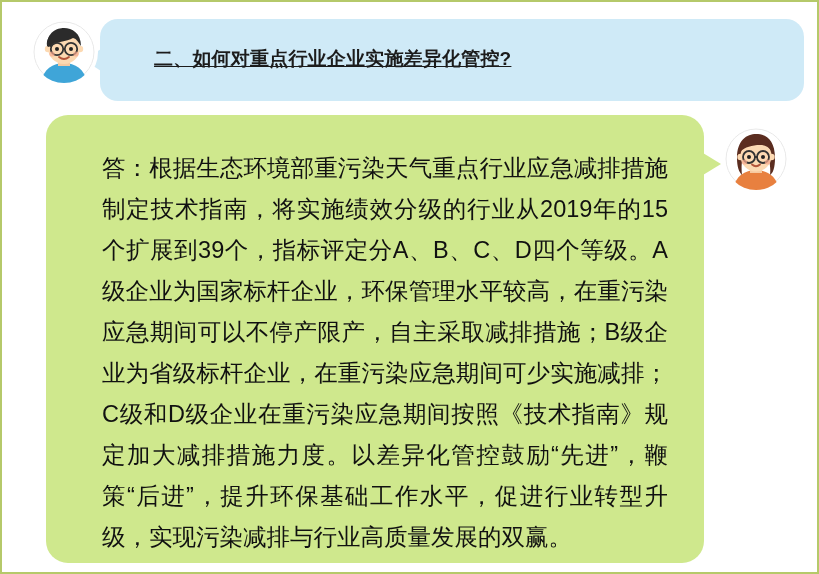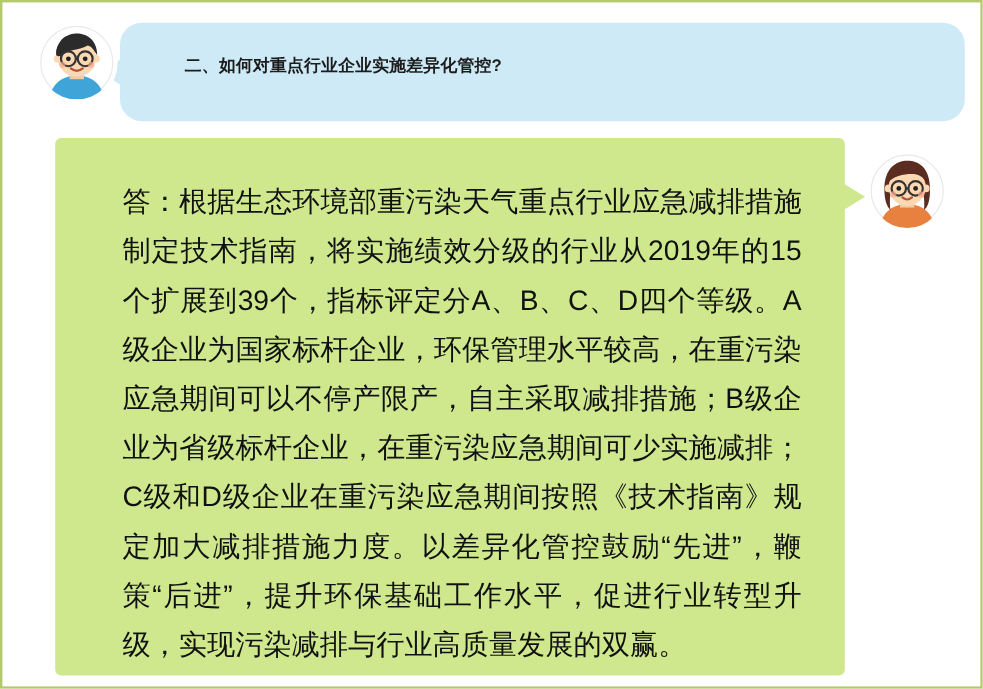--- a/index.html
+++ b/index.html
@@ -49,43 +49,44 @@
     width: 0;
     height: 0;
     border-top: 11px solid transparent;
     border-bottom: 11px solid transparent;
     border-right: 17px solid #cfeaf7;
   }
   .q-text {
     position: absolute;
     left: 54px;
     top: 27px;
-    font-size: 14px;
+    font-size: 19px;
     font-weight: bold;
     color: #1c1c1c;
     letter-spacing: 0.2px;
     white-space: nowrap;
+    text-decoration: underline;
   }
 
   
   .answer-row {
     position: absolute;
     left: 0;
     top: 108px;
     width: 819px;
     height: 460px;
   }
   .a-bubble {
     position: absolute;
     left: 44px;
     top: 5px;
     width: 658px;
     height: 448px;
     background: #cfe88d;
-    border-radius: 5px;
+    border-radius: 22px;
     box-sizing: border-box;
   }
   .a-bubble:after {
     content: "";
     position: absolute;
     right: -17px;
     top: 38px;
     width: 0;
     height: 0;
     border-top: 11px solid transparent;

